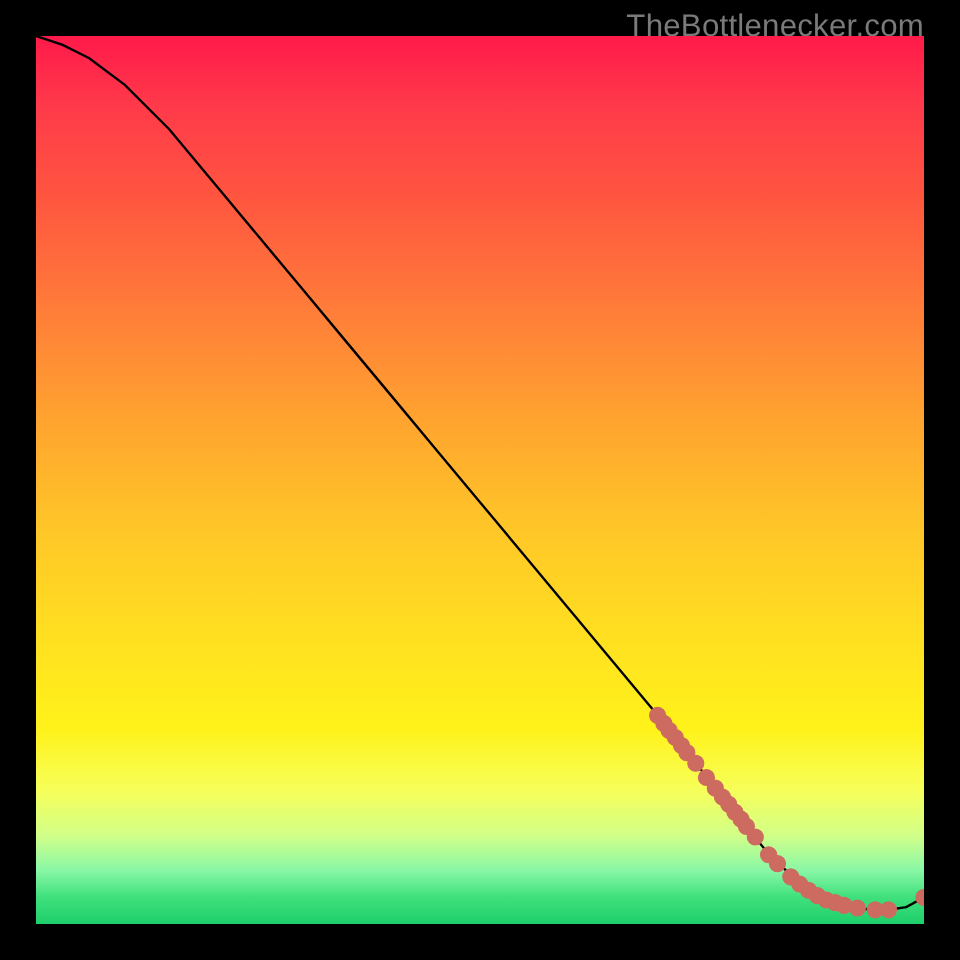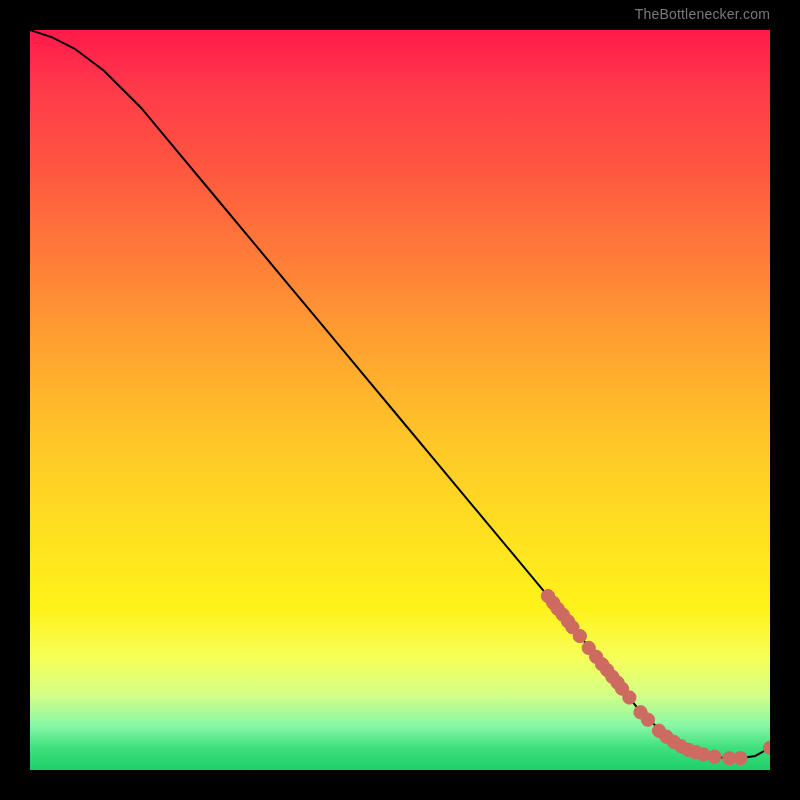--- a/index.html
+++ b/index.html
@@ -39,21 +39,21 @@
       #88f7a6 94%,
       #3fe07c 97%,
       #1ecf6a 100%
     );
   }
   .watermark {
     position: absolute;
     top: 6px;
     right: 30px;
     color: #7a7a7a;
-    font-size: 14px;
+    font-size: 26px;
     letter-spacing: 0.2px;
     user-select: none;
     text-align: center;
   }
   svg.overlay {
     position: absolute;
     left: 0;
     top: 0;
     width: 740px;
     height: 740px;

